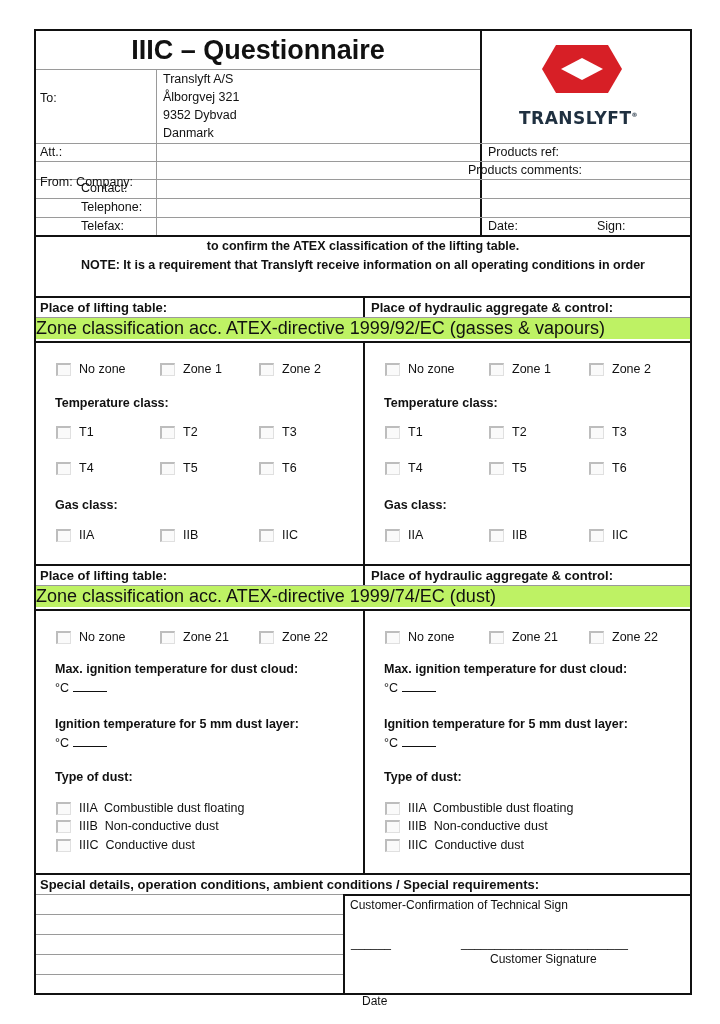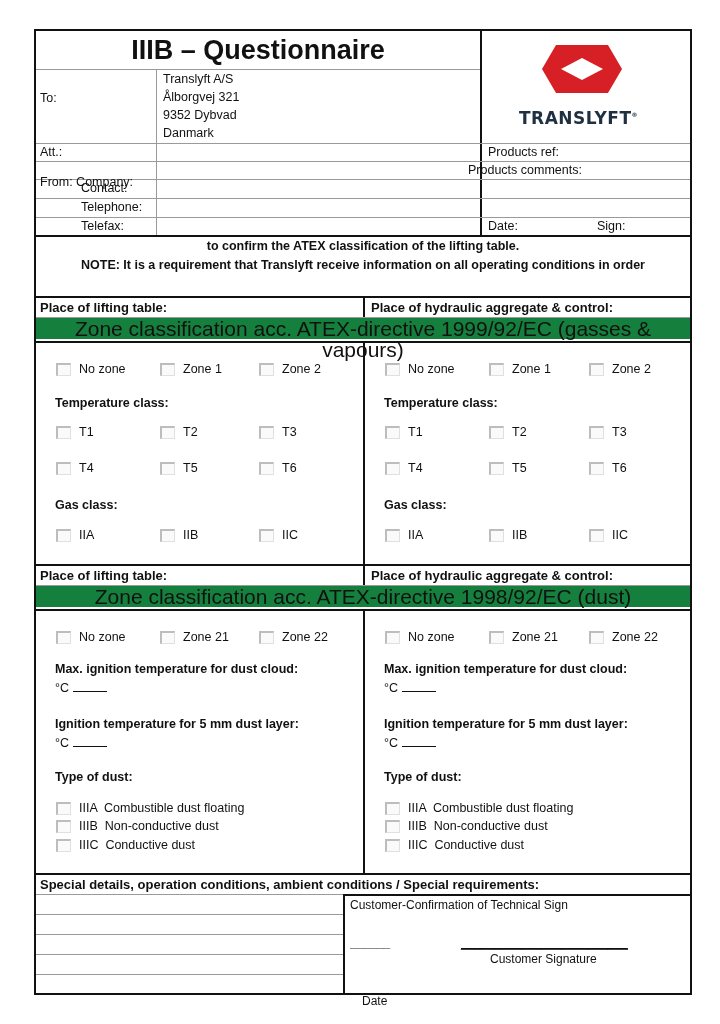--- a/index.html
+++ b/index.html
@@ -11,37 +11,37 @@
   .hl { position:absolute; height:0; border-top:1px solid #9a9a9a; }
   .hlb { position:absolute; height:0; border-top:2px solid #111; }
   .vl { position:absolute; width:0; border-left:1px solid #9a9a9a; }
   .vlb { position:absolute; width:0; border-left:2px solid #111; }
   .t { position:absolute; font-size:12.5px; white-space:nowrap; line-height:17px; }
   .b { font-weight:bold; }
   .title { position:absolute; left:36px; top:31px; width:444px; height:38px;
            text-align:center; font-size:27px; font-weight:bold; line-height:38px; }
   .note { position:absolute; left:36px; top:237px; width:654px; text-align:center;
           font-size:12.5px; font-weight:bold; line-height:18.5px; }
-  .band { position:absolute; left:36px; width:654px; height:21px; background:#15803d;
-          text-align:center; font-size:21px; line-height:21px; }
+  .band { position:absolute; left:36px; width:654px; height:21px; background:#bef264;
+          text-align:left; font-size:18px; line-height:21px; }
   .cb { position:absolute; display:flex; align-items:center; gap:8px; font-size:12.5px; white-space:nowrap; }
   .box { width:15px; height:13px; box-sizing:border-box; border-top:2px solid #bdbdbd;
          border-left:2px solid #bdbdbd; border-right:1px solid #e0e0e0; border-bottom:1px solid #e0e0e0;
          background:#fafafa; cursor:pointer; }
   .sub { position:absolute; font-size:12.5px; font-weight:bold; white-space:nowrap; }
   .deg { position:absolute; font-size:12.5px; white-space:nowrap; }
   .field { position:absolute; background:transparent; border:none; outline:none; font-size:12px; }
   .line-input { display:inline-block; width:34px; border-bottom:1px solid #111; height:11px; margin-left:4px; vertical-align:baseline; }
 </style>
 </head>
 <body>
 
 <div class="frame"></div>
 
-<div class="title">IIIB – Questionnaire</div>
+<div class="title">IIIC – Questionnaire</div>
 <div class="vlb" style="left:480px;top:29px;height:207px;"></div>
 
 <div class="abs" style="left:482px;top:31px;width:208px;height:111px;">
   <svg class="abs" style="left:60px;top:14px;" width="80" height="48" viewBox="0 0 80 48">
     <polygon points="14,0 66,0 80,24 66,48 14,48 0,24" fill="#d71f26"></polygon>
     <polygon points="40,13 61,24 40,35 19,24" fill="#ffffff"></polygon>
   </svg>
   <div class="abs" style="left:37px;top:77px;font-size:17px;font-weight:900;color:#1f3040;letter-spacing:0.5px;font-family:'DejaVu Sans',sans-serif;">
     <span>TRANSLYFT</span><sup style="font-size:6px;">®</sup>
   </div>
@@ -196,21 +196,21 @@
     <span class="box"></span>
     <span>IIC</span>
   </div>
 
 <div class="hlb" style="left:34px;top:564px;width:658px;"></div>
 
 <div class="t b" style="left:40px;top:567px;font-size:13px;">Place of lifting table:</div>
 <div class="t b" style="left:371px;top:567px;font-size:13px;">Place of hydraulic aggregate &amp; control:</div>
 <div class="vlb" style="left:363px;top:564px;height:21px;"></div>
 <div class="hl" style="left:36px;top:585px;width:654px;"></div>
-<div class="band" style="top:586px;">Zone classification acc. ATEX-directive 1998/92/EC (dust)</div>
+<div class="band" style="top:586px;">Zone classification acc. ATEX-directive 1999/74/EC (dust)</div>
 <div class="hlb" style="left:34px;top:609px;width:658px;"></div>
 <div class="vlb" style="left:363px;top:609px;height:264px;"></div>
 
 <div class="cb" style="left:56px;top:630px;">
     <span class="box"></span>
     <span>No zone</span>
   </div>
 <div class="cb" style="left:160px;top:630px;">
     <span class="box"></span>
     <span>Zone 21</span>
@@ -274,16 +274,16 @@
 <div class="hl" style="left:36px;top:894px;width:307px;"></div>
 <div class="vlb" style="left:343px;top:894px;height:101px;"></div>
 
 <div class="hl" style="left:36px;top:914px;width:307px;"></div>
 <div class="hl" style="left:36px;top:934px;width:307px;"></div>
 <div class="hl" style="left:36px;top:954px;width:307px;"></div>
 <div class="hl" style="left:36px;top:974px;width:307px;"></div>
 <textarea class="field" style="left: 38px; top: 896px; width: 302px; height: 96px; resize: none; line-height: 20px;"></textarea>
 
 <div class="t" style="left:350px;top:897px;font-size:12px;">Customer-Confirmation of Technical Sign</div>
-<div class="t" style="left:351px;top:935px;font-size:12px;font-style:italic;">______</div>
-<div class="t" style="left:461px;top:935px;font-size:12px;text-decoration:underline;">_________________________</div>
+<div class="t" style="left:351px;top:935px;font-size:12px;">______</div>
+<div class="t" style="left:461px;top:935px;font-size:12px;">_________________________</div>
 <div class="t" style="left:362px;top:951px;font-size:12px;margin-top:42px;">Date</div>
 <div class="t" style="left:490px;top:951px;font-size:12px;">Customer Signature</div>
 
 </body></html>

